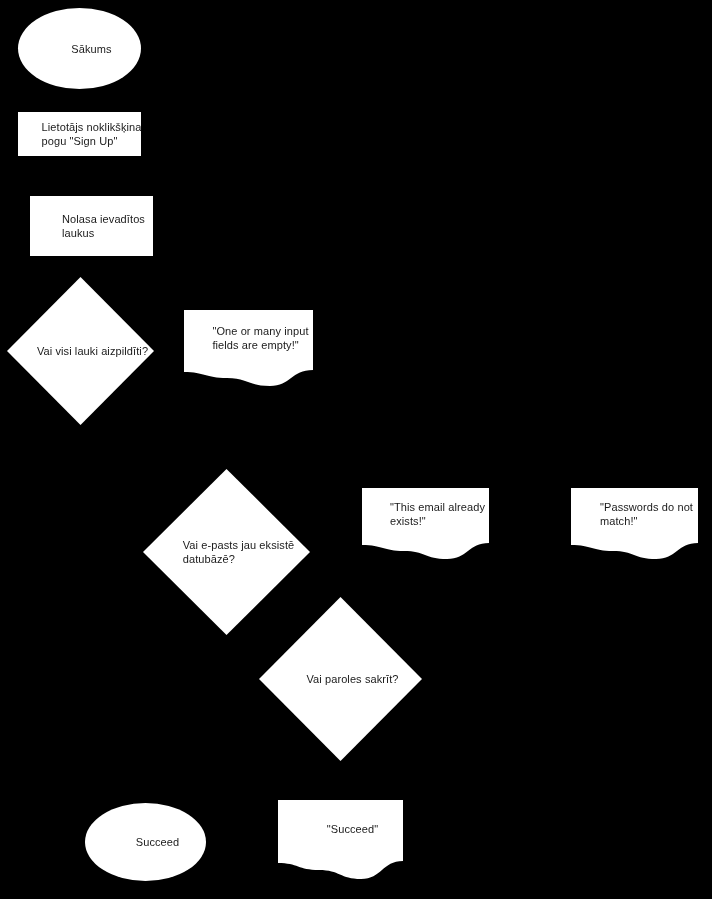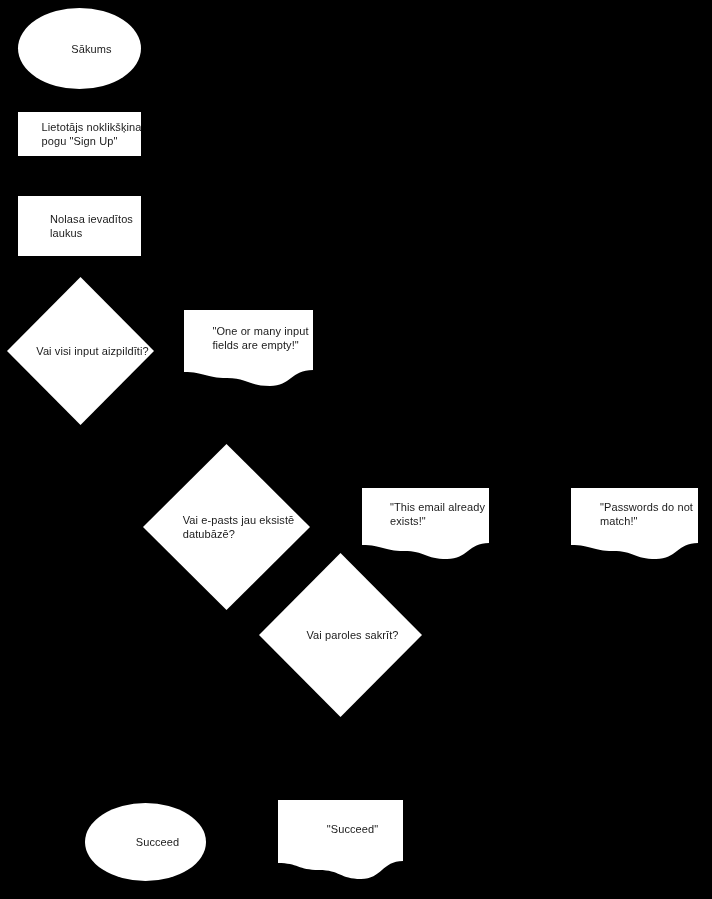--- a/index.html
+++ b/index.html
@@ -70,44 +70,44 @@
   </div>
 
   <div class="node" style="left:18px; top:112px; width:123px; height:44px;">
     <svg class="node-svg" viewBox="0 0 123 61" preserveAspectRatio="none">
       <rect class="shape-fill" x="0" y="0" width="123" height="61"></rect>
     </svg>
     <div class="node-label">Lietotājs noklikšķina
 pogu "Sign Up"</div>
   </div>
 
-  <div class="node" style="left:18px; top:196px; width:123px; height:60px;">
+  <div class="node" style="left:30px; top:196px; width:123px; height:60px;">
     <svg class="node-svg" viewBox="0 0 123 60" preserveAspectRatio="none">
       <rect class="shape-fill" x="0" y="0" width="123" height="60"></rect>
     </svg>
     <div class="node-label">Nolasa ievadītos
 laukus</div>
   </div>
 
   <div class="node" style="left:7px; top:277px; width:147px; height:148px;">
     <svg class="node-svg" viewBox="0 0 147 148" preserveAspectRatio="none">
       <polygon class="shape-fill" points="73.5,0 147,74 73.5,148 0,74"></polygon>
     </svg>
-    <div class="node-label">Vai visi input aizpildīti?</div>
+    <div class="node-label">Vai visi lauki aizpildīti?</div>
   </div>
 
   <div class="node" style="left:184px; top:310px; width:129px; height:76px;">
     <svg class="node-svg" viewBox="0 0 129 76" preserveAspectRatio="none">
       <path class="shape-fill" d="M0,0 L129,0 L129,60 C107,60 107,76 86,76 C64,76 64,68 43,68 C21,68 21,62 0,62 Z"></path>
     </svg>
     <div class="node-label label-offset-up" style="padding-top:14px;">"One or many input
 fields are empty!"</div>
   </div>
 
-  <div class="node" style="left:143px; top:444px; width:167px; height:166px;">
+  <div class="node" style="left:143px; top:469px; width:167px; height:166px;">
     <svg class="node-svg" viewBox="0 0 167 166" preserveAspectRatio="none">
       <polygon class="shape-fill" points="83.5,0 167,83 83.5,166 0,83"></polygon>
     </svg>
     <div class="node-label">Vai e-pasts jau eksistē
 datubāzē?</div>
   </div>
 
   <div class="node" style="left:362px; top:488px; width:127px; height:71px;">
     <svg class="node-svg" viewBox="0 0 127 71" preserveAspectRatio="none">
       <path class="shape-fill" d="M0,0 L127,0 L127,55 C106,55 106,71 85,71 C63,71 63,63 42,63 C21,63 21,57 0,57 Z"></path>
@@ -117,21 +117,21 @@
   </div>
 
   <div class="node" style="left:571px; top:488px; width:127px; height:71px;">
     <svg class="node-svg" viewBox="0 0 127 71" preserveAspectRatio="none">
       <path class="shape-fill" d="M0,0 L127,0 L127,55 C106,55 106,71 85,71 C63,71 63,63 42,63 C21,63 21,57 0,57 Z"></path>
     </svg>
     <div class="node-label label-offset-up" style="padding-top:12px;">"Passwords do not
 match!"</div>
   </div>
 
-  <div class="node" style="left:259px; top:553px; width:163px; height:164px;">
+  <div class="node" style="left:259px; top:597px; width:163px; height:164px;">
     <svg class="node-svg" viewBox="0 0 163 164" preserveAspectRatio="none">
       <polygon class="shape-fill" points="81.5,0 163,82 81.5,164 0,82"></polygon>
     </svg>
     <div class="node-label">Vai paroles sakrīt?</div>
   </div>
 
   <div class="node" style="left:85px; top:803px; width:121px; height:78px;">
     <svg class="node-svg" viewBox="0 0 121 78" preserveAspectRatio="none">
       <ellipse class="shape-fill" cx="60.5" cy="39" rx="60.5" ry="39"></ellipse>
     </svg>

